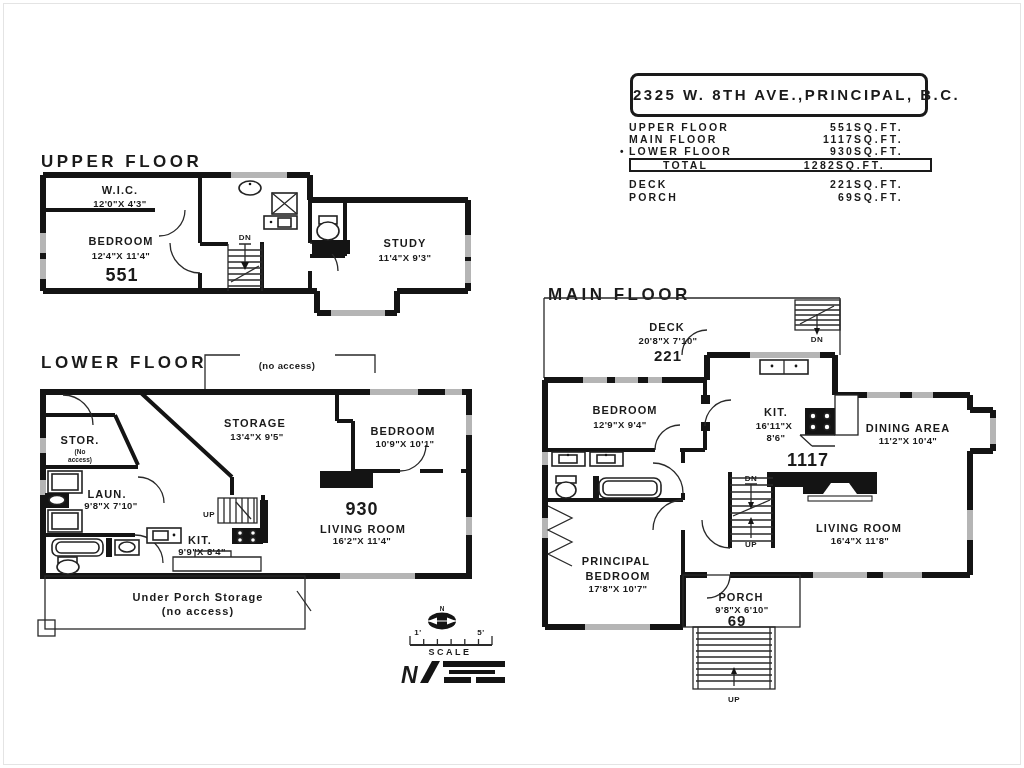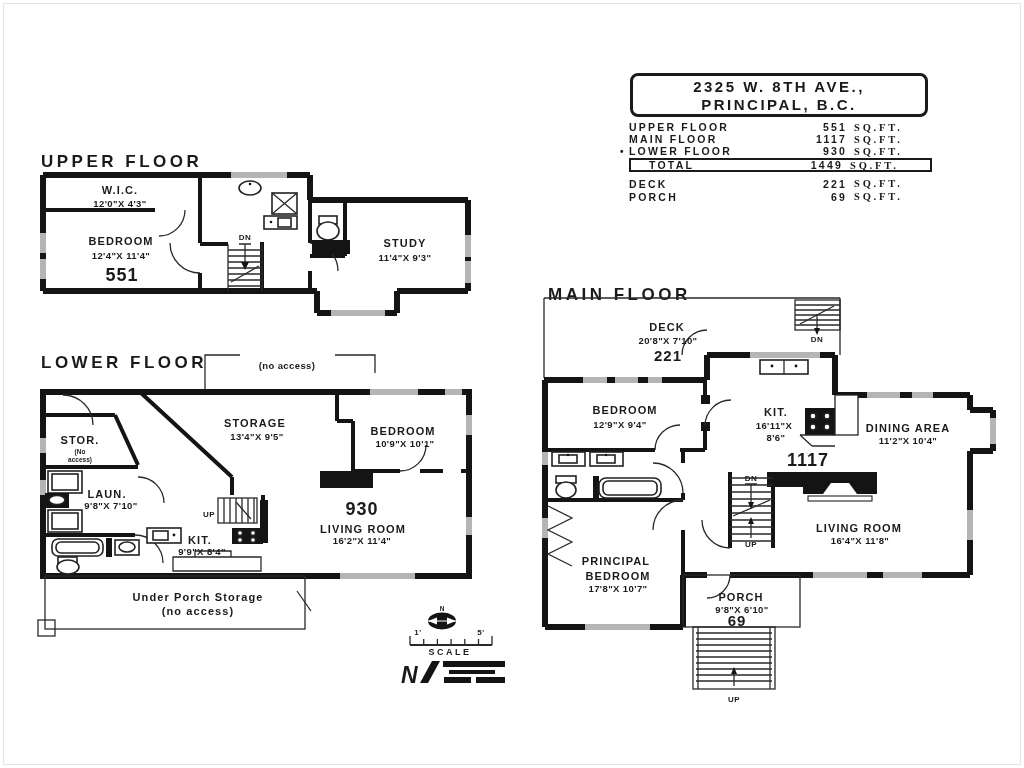--- a/index.html
+++ b/index.html
@@ -2,33 +2,33 @@
 <html><head>
 <meta charset="utf-8">
 <style>
   html,body{margin:0;padding:0;background:#fff;}
   .page{position:relative;width:1024px;height:768px;background:#fff;overflow:hidden;
         font-family:"Liberation Sans",sans-serif;color:#1a1a1a;}
   .scan-frame{position:absolute;inset:3px;border:1px solid #e4e4e4;pointer-events:none;}
   .plan{position:absolute;}
   
   .address-box{position:absolute;left:630px;top:73px;width:298px;height:44px;border:3px solid #1a1a1a;
-               border-radius:8px;display:flex;flex-direction:column;justify-content:flex-end;align-items:center;
+               border-radius:8px;display:flex;flex-direction:row;justify-content:space-between;align-items:center;
                box-sizing:border-box;background:#fff;}
   .addr-line{font-size:15px;font-weight:bold;letter-spacing:2.5px;line-height:18px;white-space:nowrap;}
   .area-table{position:absolute;left:620px;top:121px;width:312px;}
   .extra-table{position:absolute;left:620px;top:177px;width:312px;}
   .arow{display:flex;align-items:center;height:12px;font-size:10.5px;font-weight:bold;letter-spacing:2.2px;}
   .extra-table .arow{height:13px;}
   .bul{width:9px;letter-spacing:0;font-size:10px;}
   .lab{flex:1;text-align:left;white-space:nowrap;}
   .val{width:50px;text-align:right;}
-  .unit{width:78px;text-align:left;margin-left:7px;letter-spacing:2.8px;font-family:Liberation Serif, serif;}
+  .unit{width:78px;text-align:left;margin-left:0;letter-spacing:2.8px;}
   .trow{height:16px;}
-  .total-box{flex:1;display:flex;align-items:center;border:2px solid #1a1a1a;height:14px;padding:0 2px;box-sizing:border-box;}
+  .total-box{flex:1;display:flex;align-items:center;border:2px solid #1a1a1a;height:14px;padding:0 16px;box-sizing:border-box;}
   .total-box .lab{padding-left:16px;}
   
   svg text{fill:#1a1a1a;font-family:"Liberation Sans",sans-serif;font-weight:bold;}
   .t-title{font-size:17px;letter-spacing:3.5px;}
   .t-room{font-size:11px;letter-spacing:1.1px;text-anchor:middle;}
   .t-dim{font-size:9.5px;letter-spacing:0.4px;text-anchor:middle;}
   .t-area{font-size:18px;letter-spacing:1px;text-anchor:middle;}
   .t-area2{font-size:15px;letter-spacing:1px;text-anchor:middle;}
   .t-sm{font-size:8px;letter-spacing:0.5px;text-anchor:middle;}
   .t-xs{font-size:6.5px;letter-spacing:0;text-anchor:middle;}
@@ -66,21 +66,21 @@
     <div class="arow">
       <span class="bul">•</span>
       <span class="lab">LOWER FLOOR</span>
       <span class="val">930</span>
       <span class="unit">SQ.FT.</span>
     </div>
     <div class="arow trow">
       <span class="bul"></span>
       <div class="total-box">
         <span class="lab">TOTAL</span>
-        <span class="val">1449</span>
+        <span class="val">1282</span>
         <span class="unit">SQ.FT.</span>
       </div>
     </div>
   </div>
 
   <div class="extra-table">
     <div class="arow">
       <span class="bul"></span>
       <span class="lab">DECK</span>
       <span class="val">221</span>

